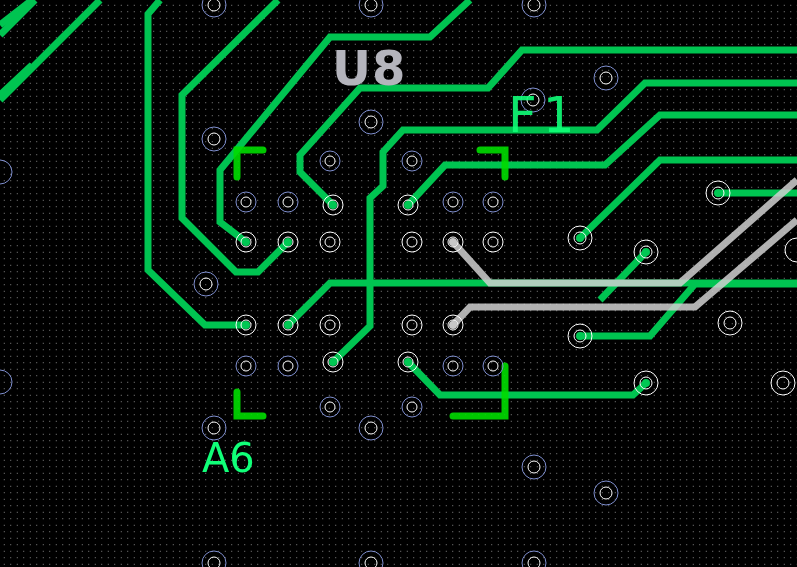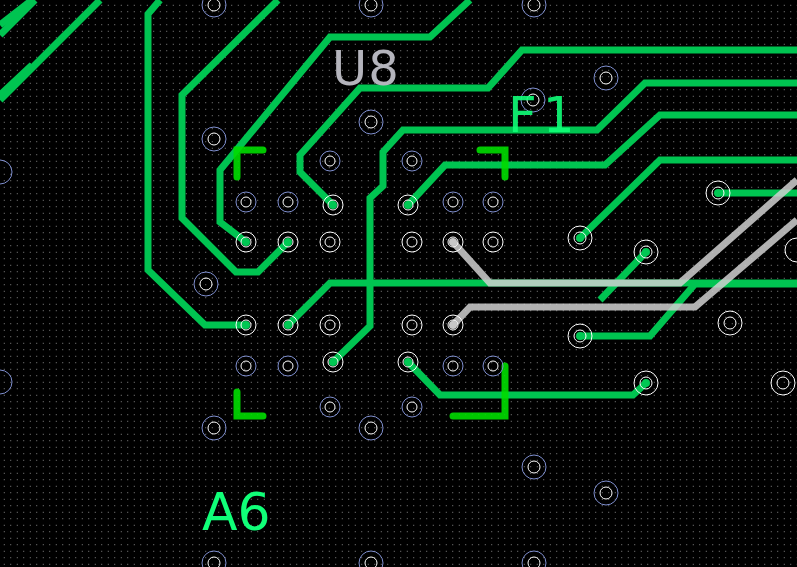--- a/index.html
+++ b/index.html
@@ -13,23 +13,23 @@
       background-size: 6.5px 6.5px;
       background-position: 1px 2px;
     }
     svg#board { position: absolute; left: 0; top: 0; }
     .label {
       position: absolute;
       font-family: "DejaVu Sans", sans-serif;
       line-height: 1;
       white-space: nowrap;
     }
-    .lbl-u8 { left: 332px; top: 44px; font-size: 48px; color: #b4b4bc; font-weight: normal; letter-spacing: 1px; }
+    .lbl-u8 { left: 332px; top: 44px; font-size: 48px; color: #b4b4bc; font-weight: bold; letter-spacing: 1px; }
     .lbl-f1 { left: 508px; top: 90px; font-size: 50px; color: #10ff78; opacity: 0.9; letter-spacing: 6px; text-align: right; }
-    .lbl-a6 { left: 202px; top: 438px; font-size: 52px; color: #10ff78; margin-top: 48px; }
+    .lbl-a6 { left: 202px; top: 438px; font-size: 40px; color: #10ff78; }
     .lbl-a1 { left: 502px; top: 438px; font-size: 52px; color: #10ff78; }
   </style>
 </head>
 <body>
 
 <div id="canvas">
   <svg id="board" width="797" height="567" viewBox="0 0 797 567">
 
     <g fill="none" stroke="#00c853" stroke-width="7" stroke-linejoin="miter" stroke-linecap="butt" opacity="0.98">
       <path d="M0,25 L32,0"></path>

